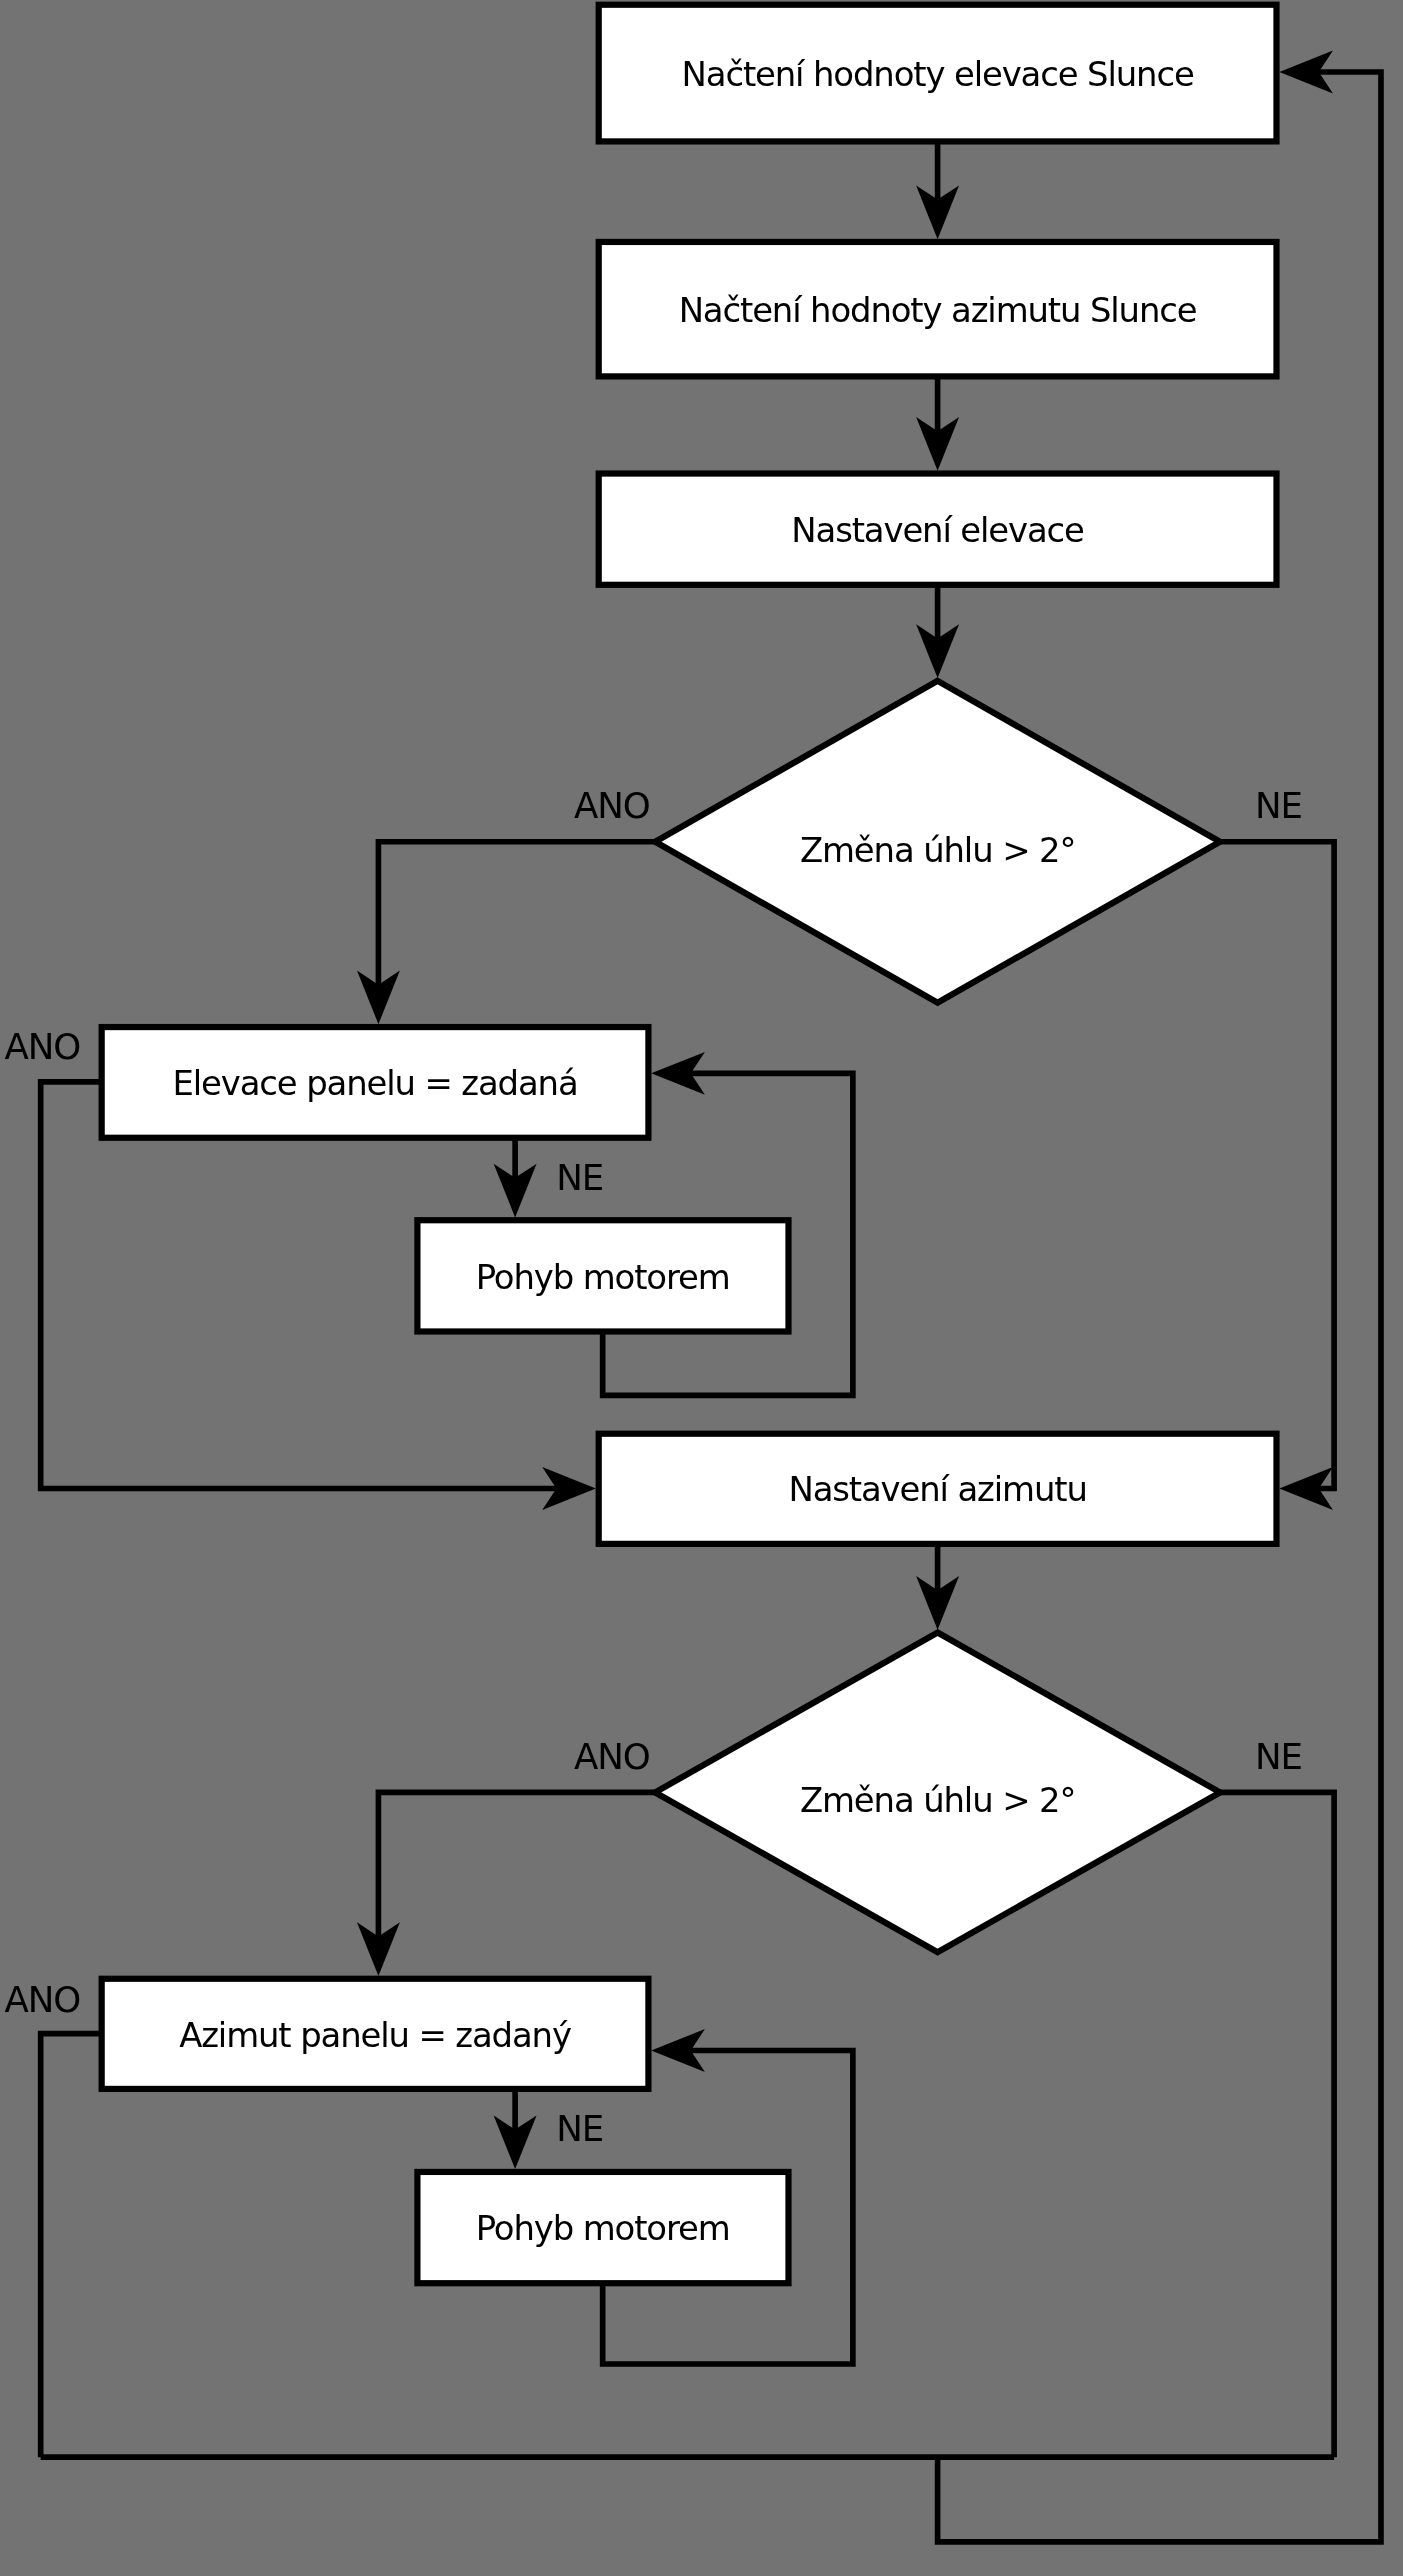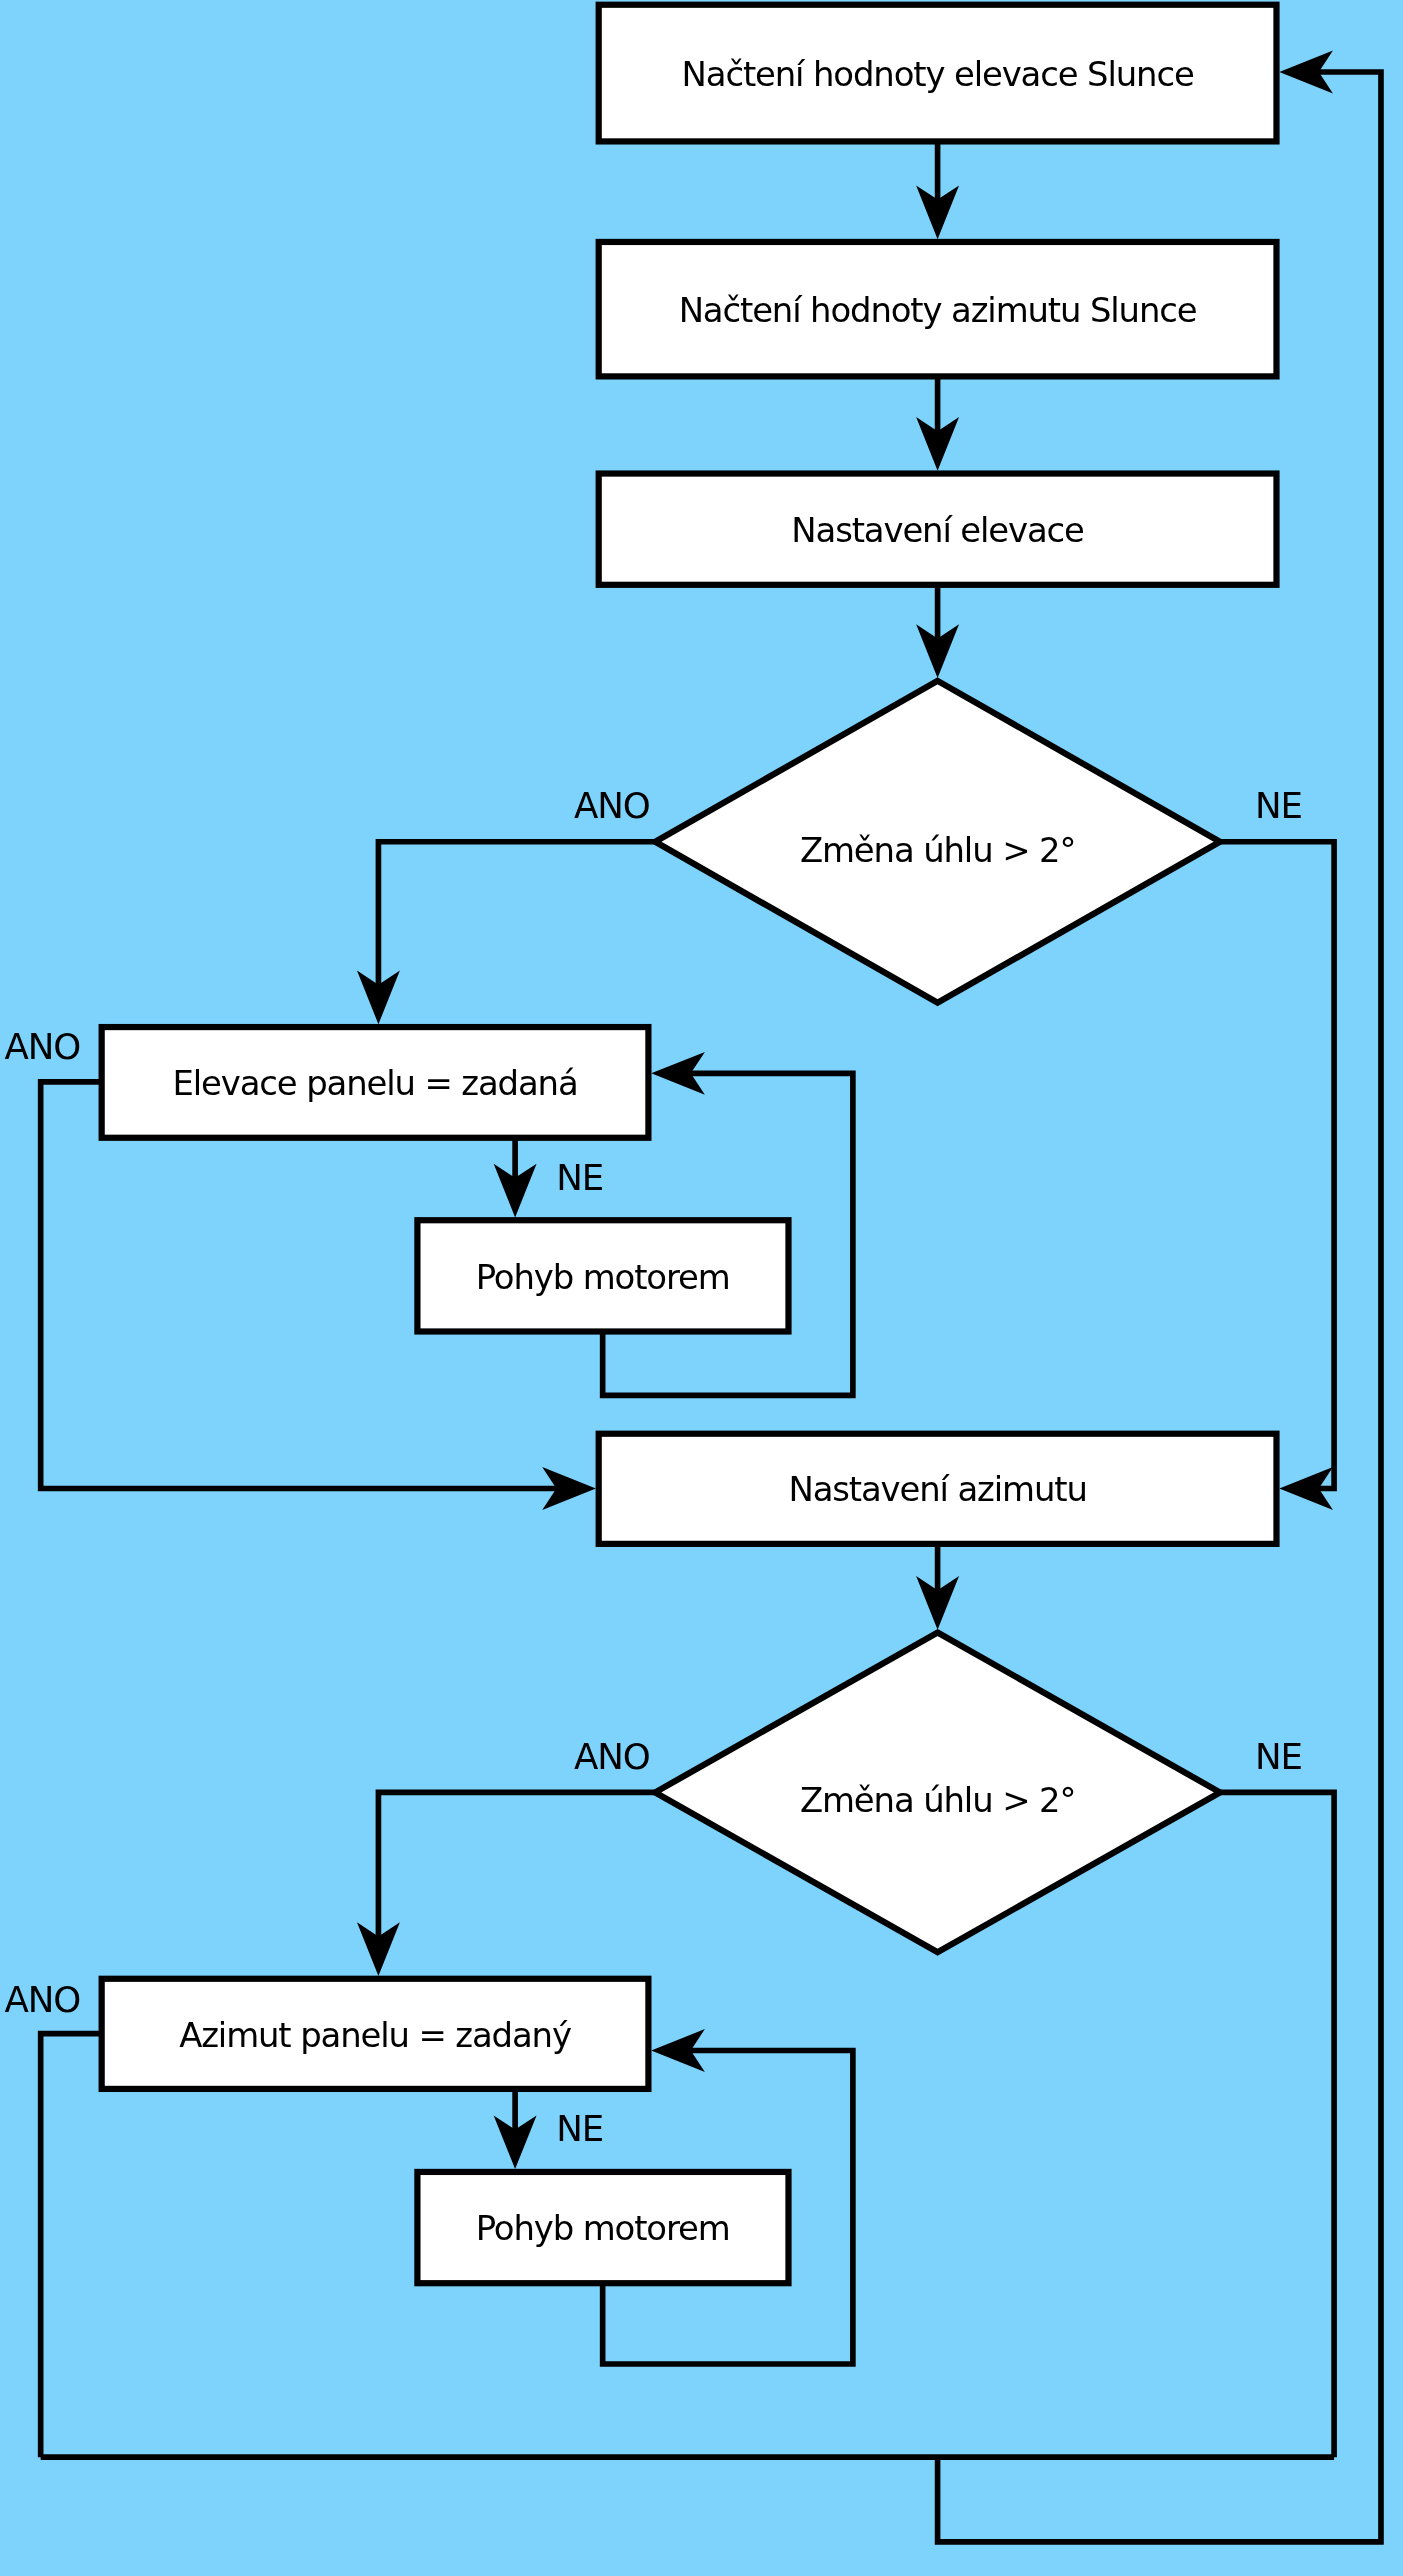--- a/index.html
+++ b/index.html
@@ -4,21 +4,21 @@
 <style>
   html, body {
     margin: 0;
     padding: 0;
     background: #ffffff;
   }
   .stage {
     position: relative;
     width: 1403px;
     height: 2576px;
-    background: #7dd3fc;
+    background: #737373;
     font-family: "DejaVu Sans", "Liberation Sans", sans-serif;
     text-align: right;
   }
   svg.flow {
     position: absolute;
     left: 0;
     top: 0;
     width: 1403px;
     height: 2576px;
     display: block;

